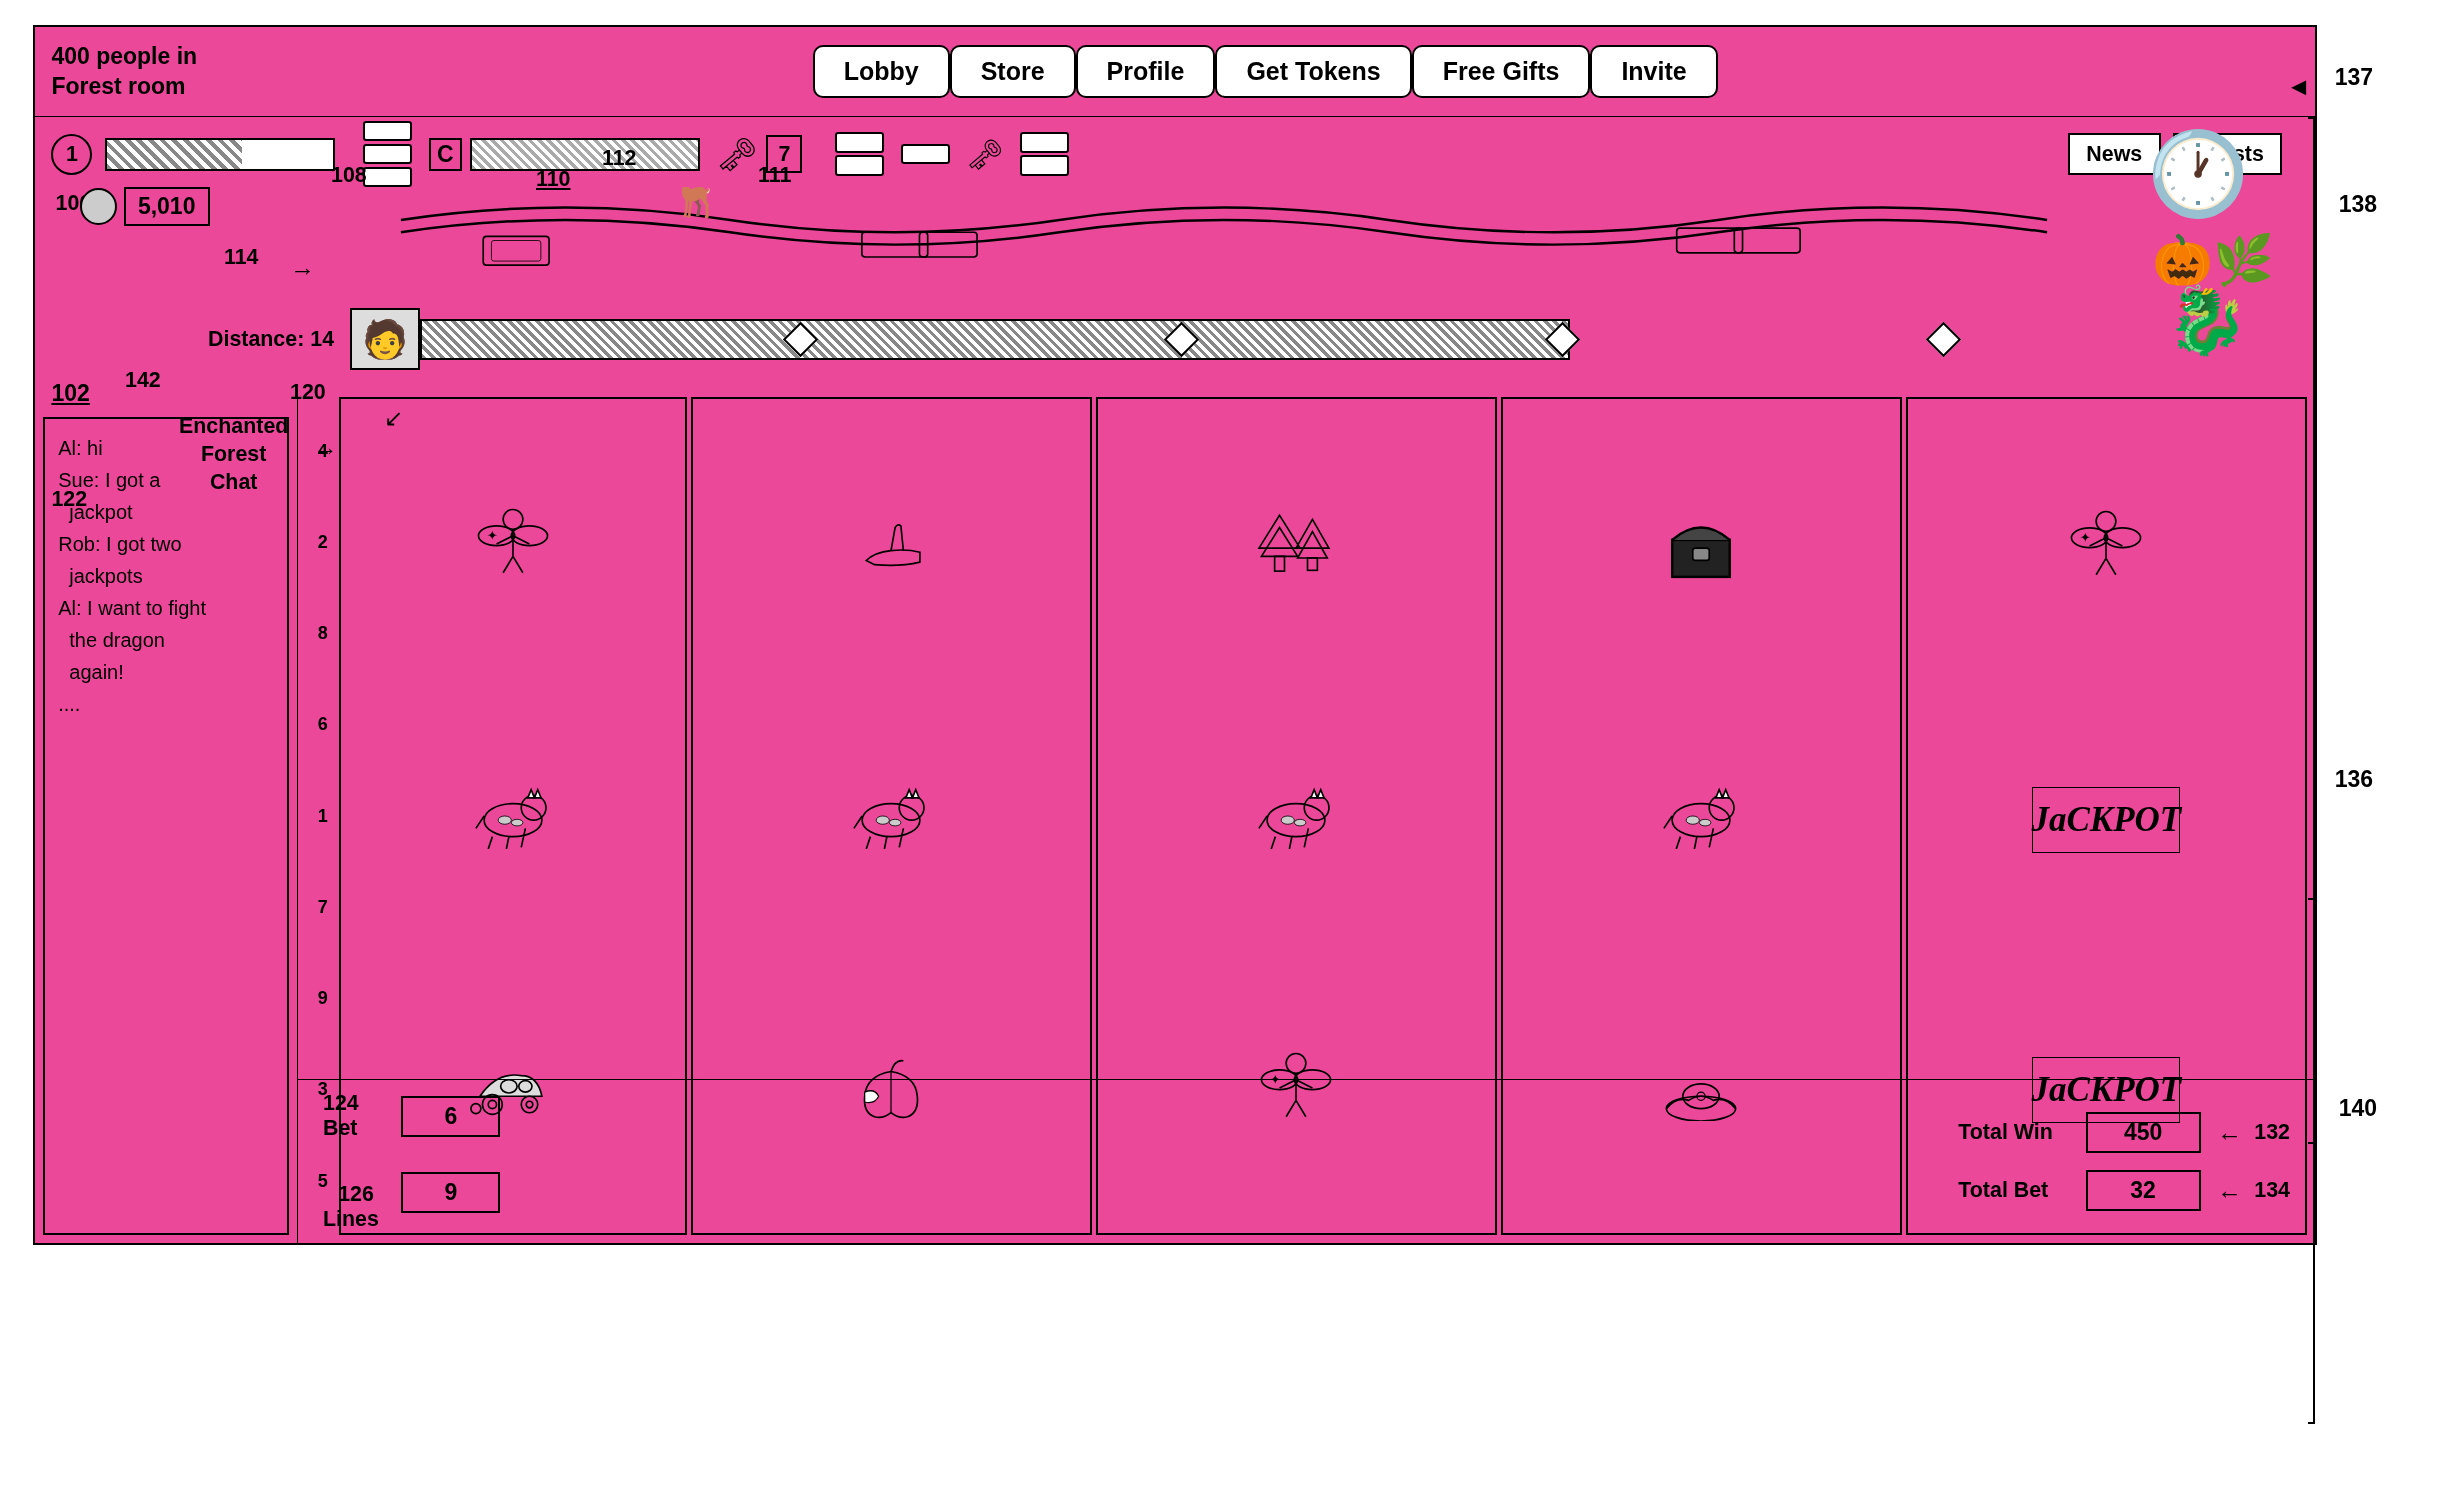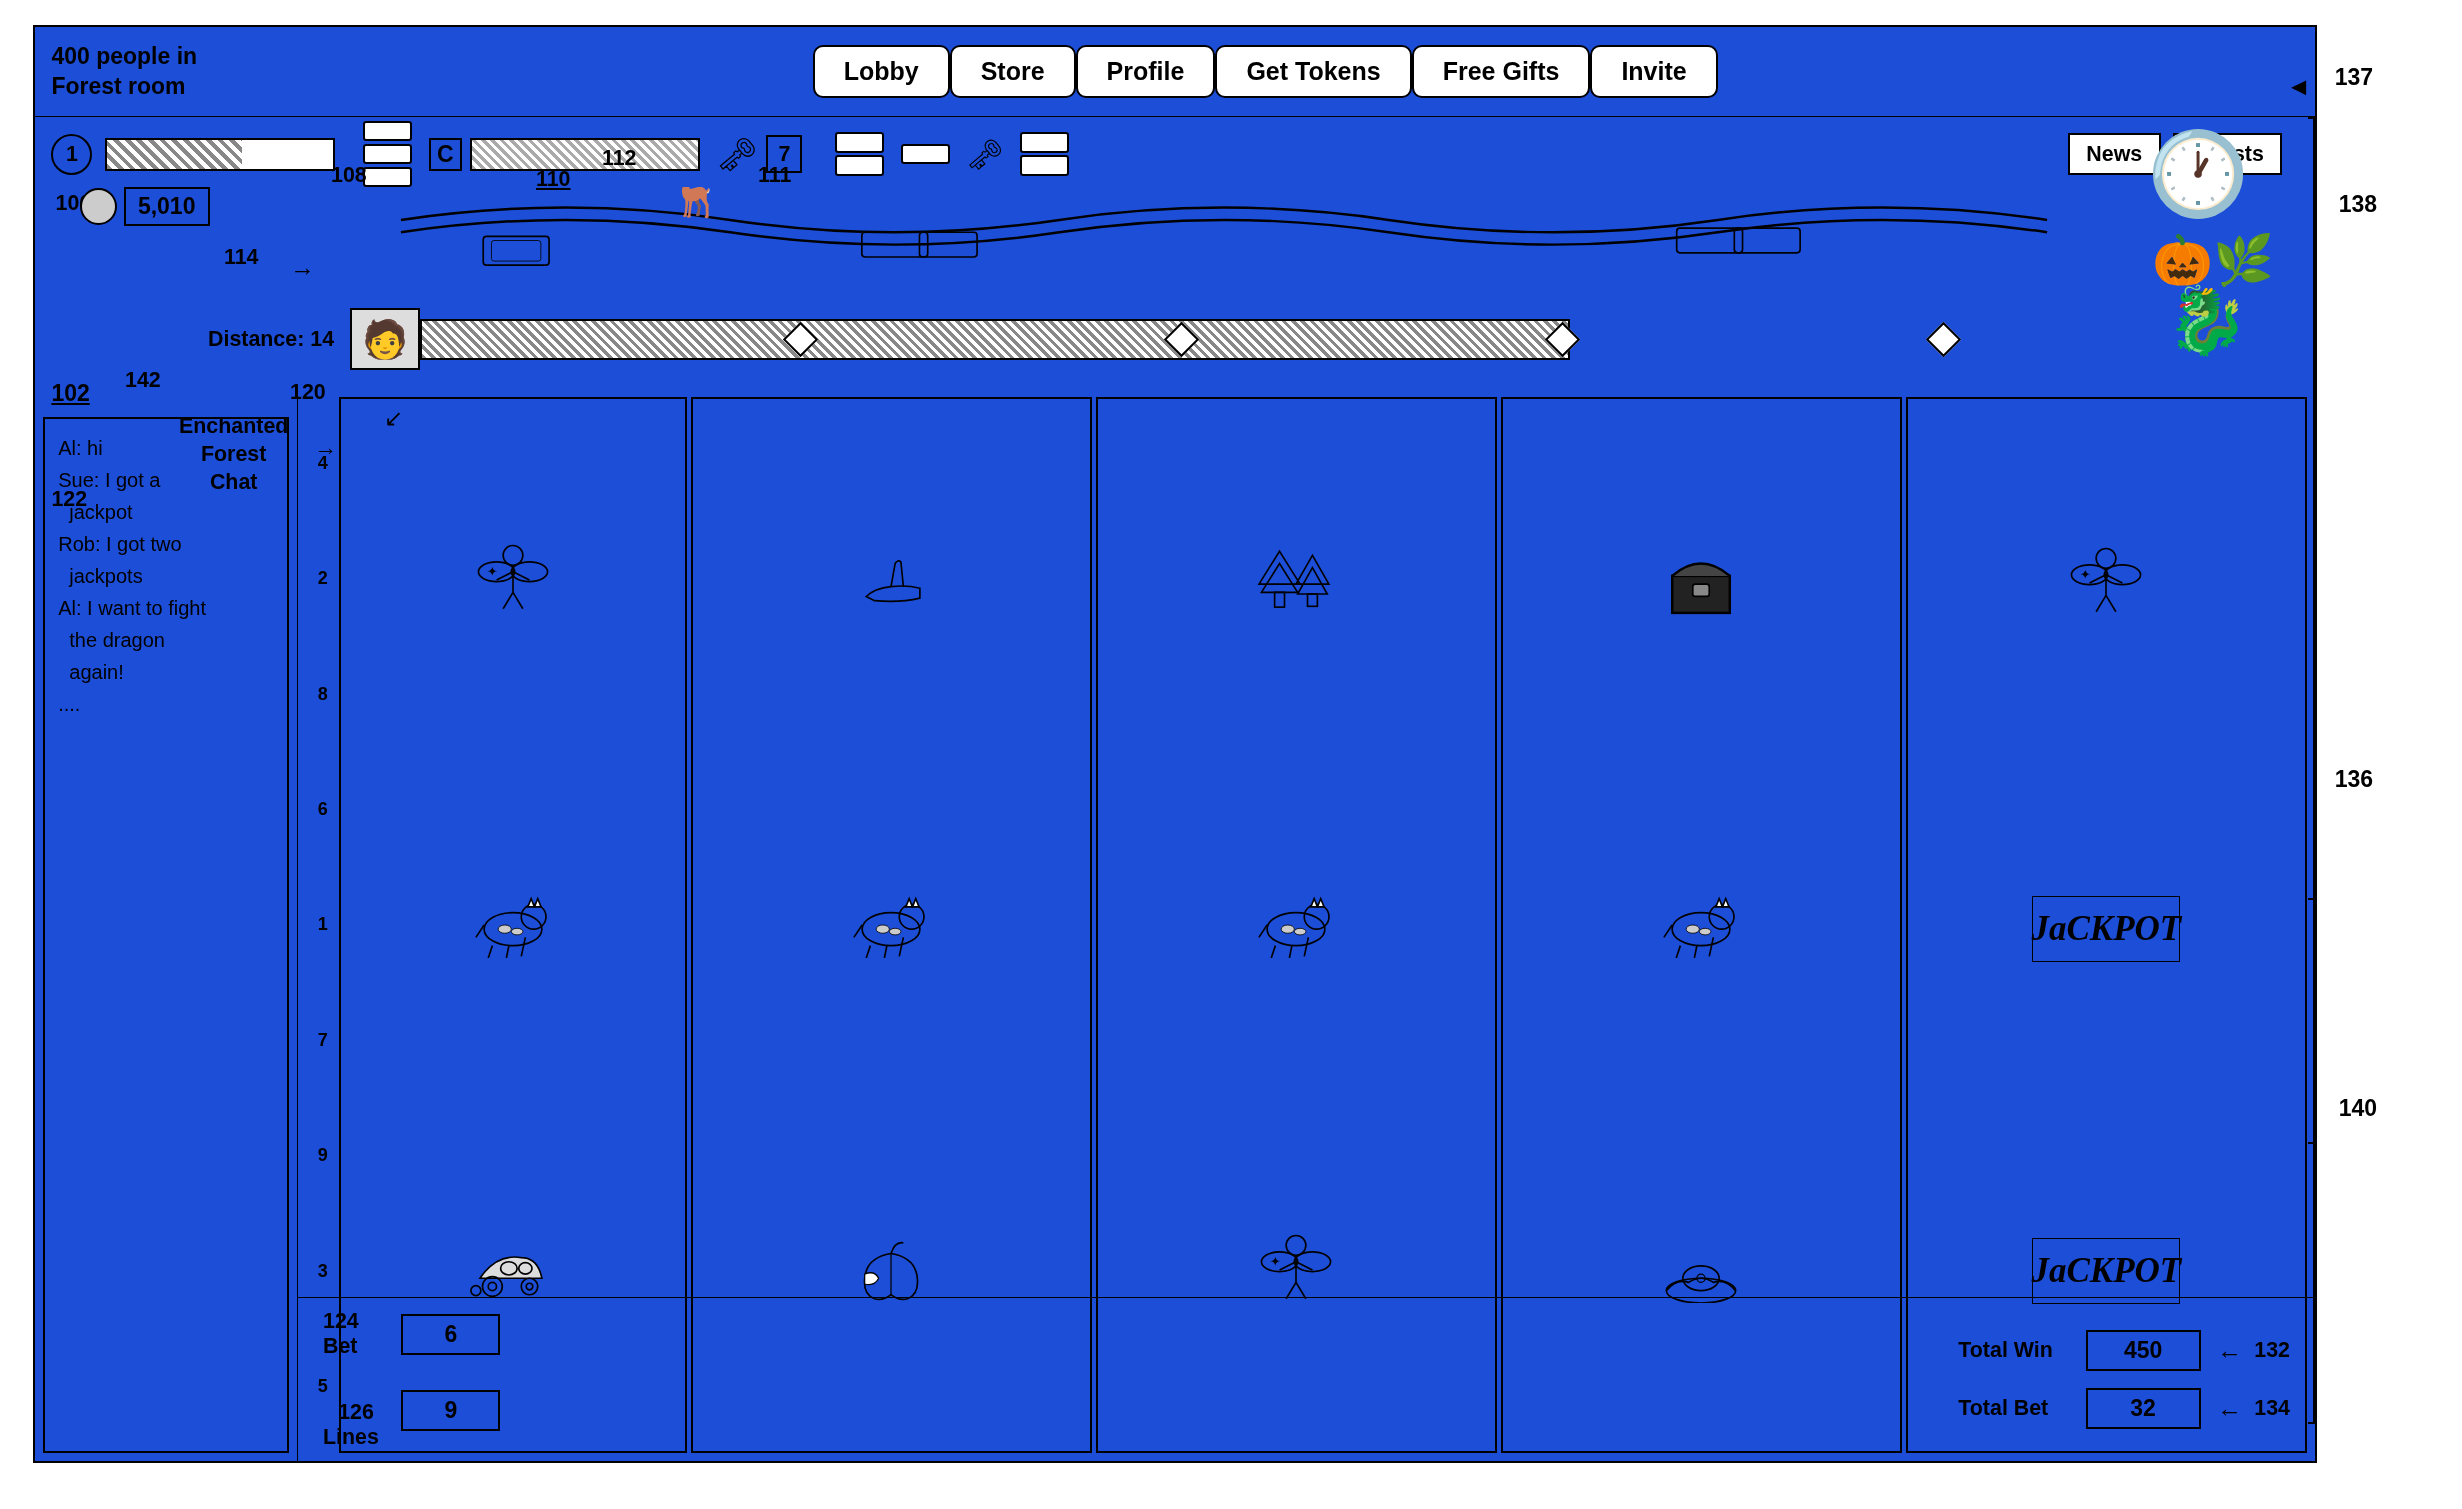--- a/index.html
+++ b/index.html
@@ -18,23 +18,23 @@
       top: 25px;
       width: 2383px;
       height: 1454px;
       display: flex;
       align-items: flex-start;
     }
 
     .main-content {
       position: relative;
       width: 2284px;
-      height: 1438px;
-      border: 2.5px solid #000;
-      background: #1d4ed8;
+      height: 1220px;
+      border: 2.5px solid #000;
+      background: #ec4899;
     }
 
     
     .top-bar {
       position: absolute;
       top: 0;
       left: 0;
       right: 0;
       height: 90px;
       border-bottom: 1.6px solid #000;

